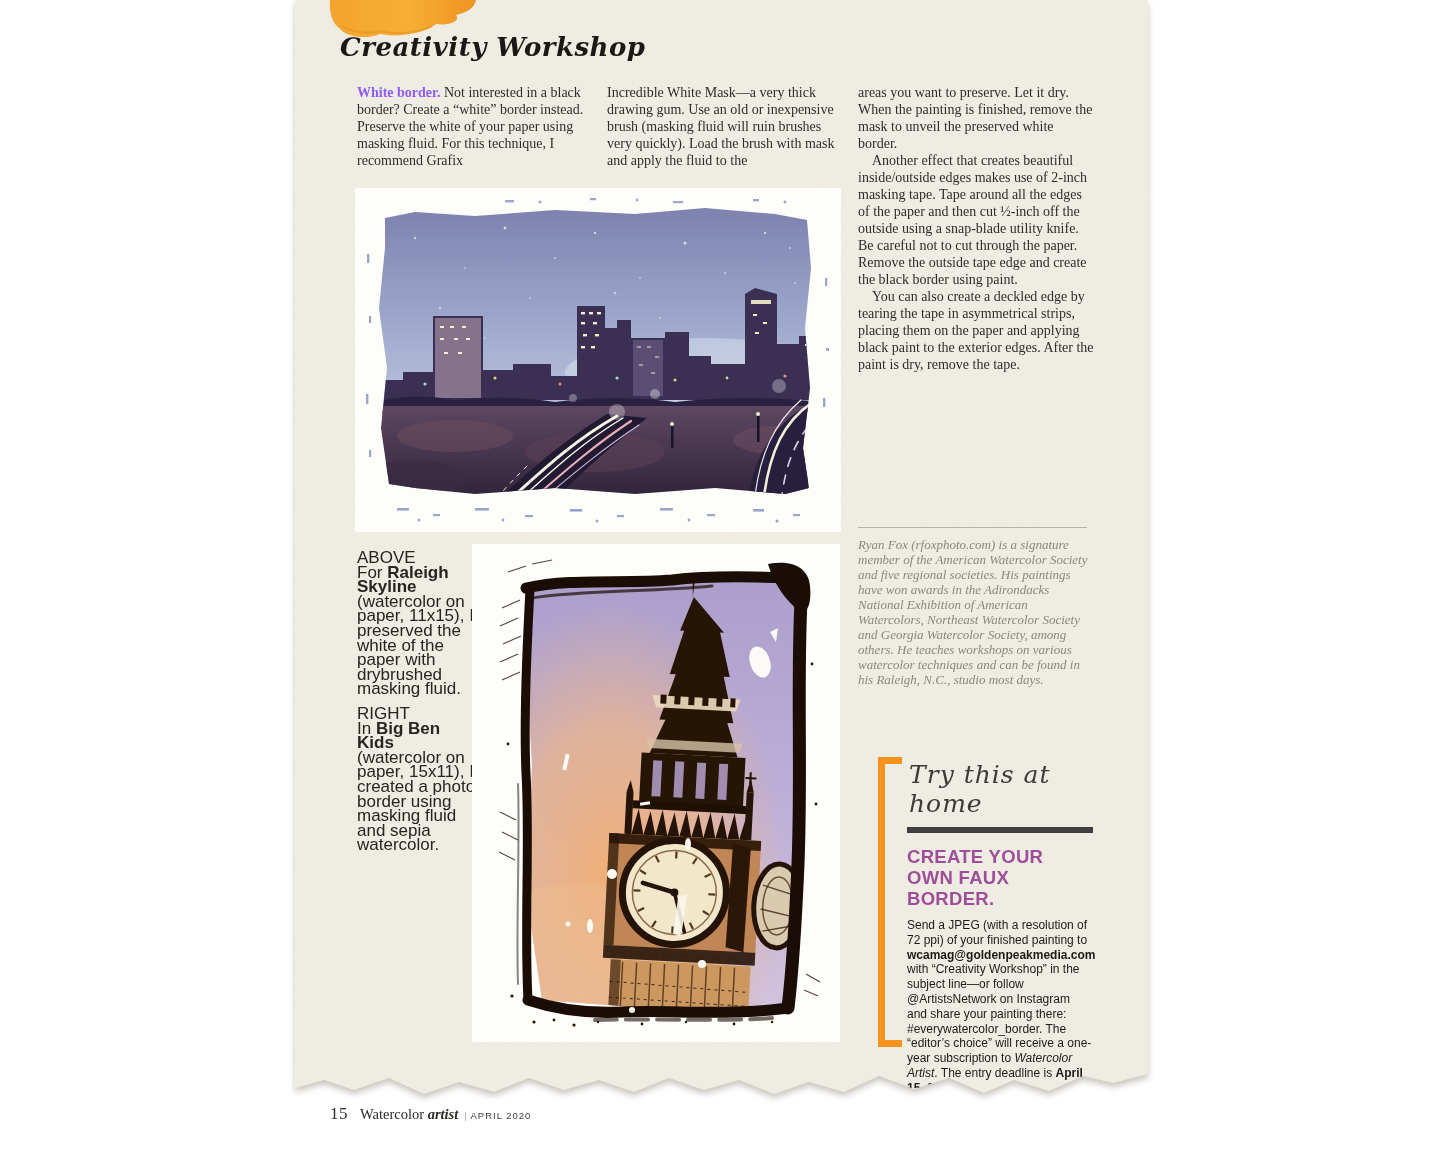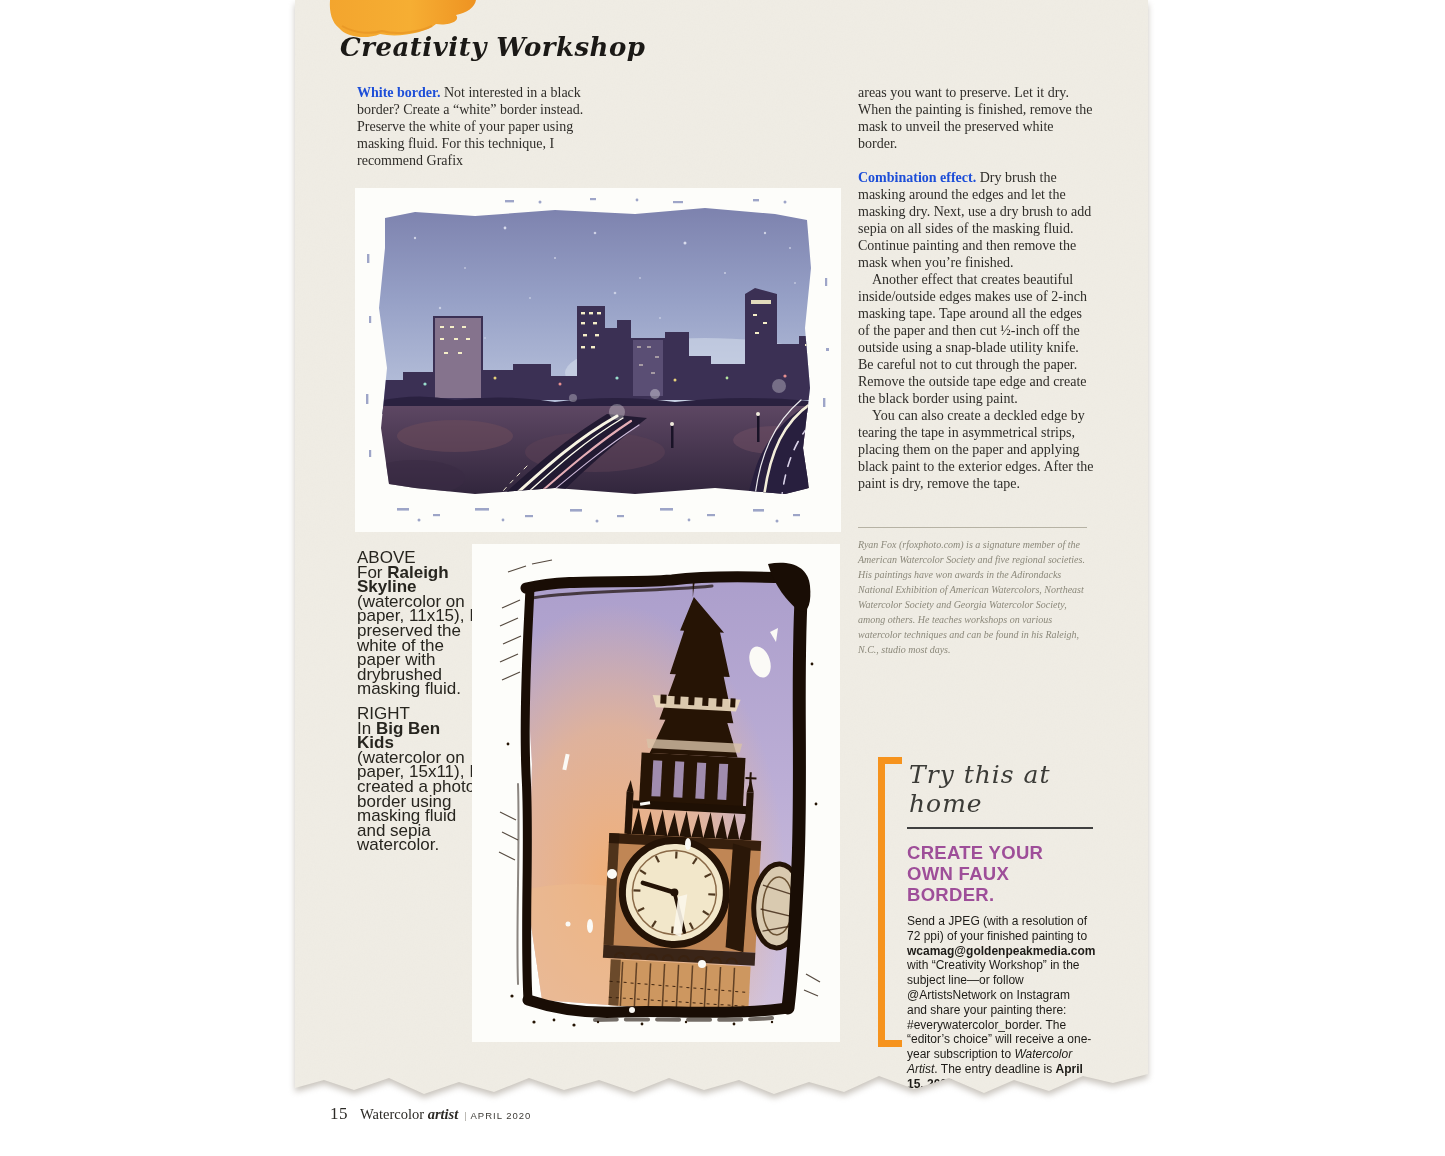--- a/index.html
+++ b/index.html
@@ -14,38 +14,38 @@
          234px 1078px,199px 1092px,164px 1082px,129px 1094px,94px 1078px,59px 1090px,29px 1080px,0px 1088px);}
   .texture{position:absolute;left:0;top:0;width:853px;height:1102px;opacity:.5;pointer-events:none;}
   .splash{position:absolute;left:33px;top:0;width:150px;height:42px;}
   .section-title{position:absolute;left:45px;top:32px;margin:0;
       font-family:"DejaVu Serif", serif;font-style:italic;font-weight:bold;
       font-size:26px;color:#1b1916;letter-spacing:.5px;}
   .bodycol{position:absolute;font-size:14px;line-height:17px;color:#2f2d29;width:236px;}
   .bodycol p{margin:0;}
   .bodycol p.gap{margin-top:17px;}
   .bodycol p.ind{text-indent:14px;}
-  .bodycol b{color:#1d4ed8;}
+  .bodycol b{color:#8b5cf6;}
   .col1{left:62px;top:84px;width:232px;}
   .col2{left:312px;top:84px;width:234px;}
   .col3{left:563px;top:84px;width:236px;}
   .fig1{position:absolute;left:60px;top:188px;width:486px;height:344px;}
   .fig2{position:absolute;left:177px;top:544px;width:368px;height:498px;}
   .fig1 svg,.fig2 svg{display:block;}
   .caption{position:absolute;left:62px;top:551px;width:122px;
       font-family:"Liberation Sans", sans-serif;font-size:17px;line-height:14.6px;color:#27251f;}
   .caption .blk+.blk{margin-top:10px;}
   .rule3{position:absolute;left:563px;top:527px;width:229px;height:1px;background:#b6b2a4;}
   .bio{position:absolute;left:563px;top:537px;width:234px;
-      font-style:italic;font-size:10px;line-height:15px;color:#8b887a;}
+      font-style:italic;font-size:13px;line-height:15px;color:#8b887a;}
   .bracket{position:absolute;left:583px;top:757px;width:17px;height:276px;
       border-left:7px solid #F6931D;border-top:7px solid #F6931D;border-bottom:7px solid #F6931D;}
   .sidebar{position:absolute;left:612px;top:760px;width:186px;}
   .script-title{font-family:"DejaVu Serif", serif;font-style:italic;font-size:25px;
-      color:#3b3b37;border-bottom:2px solid #404040;padding:0 4px 9px 2px;letter-spacing:1px;}
+      color:#3b3b37;border-bottom:6px solid #404040;padding:0 4px 9px 2px;letter-spacing:1px;}
   .sb-head{margin-top:13px;font-family:"Liberation Sans", sans-serif;font-weight:bold;
       font-size:18.5px;line-height:21px;color:#9E4E99;letter-spacing:.3px;}
   .sb-body{margin-top:9px;font-family:"Liberation Sans", sans-serif;font-size:12px;
       line-height:14.8px;color:#1d1b17;}
   .footer{position:absolute;left:330px;top:1104px;color:#2c2a26;white-space:nowrap;}
   .footer .pn{font-size:17px;letter-spacing:.5px;margin-right:12px;}
   .footer .mag{font-size:14.5px;}
   .footer .mag i{font-weight:bold;}
   .footer .issue{font-family:"Liberation Sans", sans-serif;font-size:9.5px;
       letter-spacing:1px;color:#3d3b36;margin-left:4px;}
@@ -80,24 +80,25 @@
         <path d="M14,26 C28,34 44,34 54,31 C70,36 94,31 104,26" stroke="#e18c1e" stroke-width="2" fill="none" opacity=".5"></path>
       </svg>
     </div>
 
     <h1 class="section-title">Creativity Workshop</h1>
 
     <div class="bodycol col1">
       <p><b>White border.</b>
          <span>Not interested in a black border? Create a “white” border instead. Preserve the white of your paper using masking fluid. For this technique, I recommend Grafix</span></p>
     </div>
+    <div class="bodycol col2">
+      <p><span>Incredible White Mask—a very thick drawing gum. Use an old or inexpensive brush (masking fluid will ruin brushes very quickly). Load the brush with mask and apply the fluid to the</span></p>
+    </div>
     <div class="bodycol col3">
       <p><span>areas you want to preserve. Let it dry. When the painting is finished, remove the mask to unveil the preserved white border.</span></p>
-      <p class="gap"><b>Combination effect.</b>
-         <span>Dry brush the masking around the edges and let the masking dry. Next, use a dry brush to add sepia on all sides of the masking fluid. Continue painting and then remove the mask when you’re finished.</span></p>
       <p class="ind">Another effect that creates beautiful inside/outside edges makes use of 2-inch masking tape. Tape around all the edges of the paper and then cut ½-inch off the outside using a snap-blade utility knife. Be careful not to cut through the paper. Remove the outside tape edge and create the black border using paint.</p>
       <p class="ind">You can also create a deckled edge by tearing the tape in asymmetrical strips, placing them on the paper and applying black paint to the exterior edges. After the paint is dry, remove the tape.</p>
     </div>
 
     <figure class="fig1" style="margin:0">
       <svg width="486" height="344" viewBox="0 0 486 344">
         <defs>
           <linearGradient id="sky1" x1="0" y1="0" x2="0" y2="1">
             <stop offset="0" stop-color="#7c81ad"></stop>
                 <stop offset=".45" stop-color="#96a0c6"></stop>

